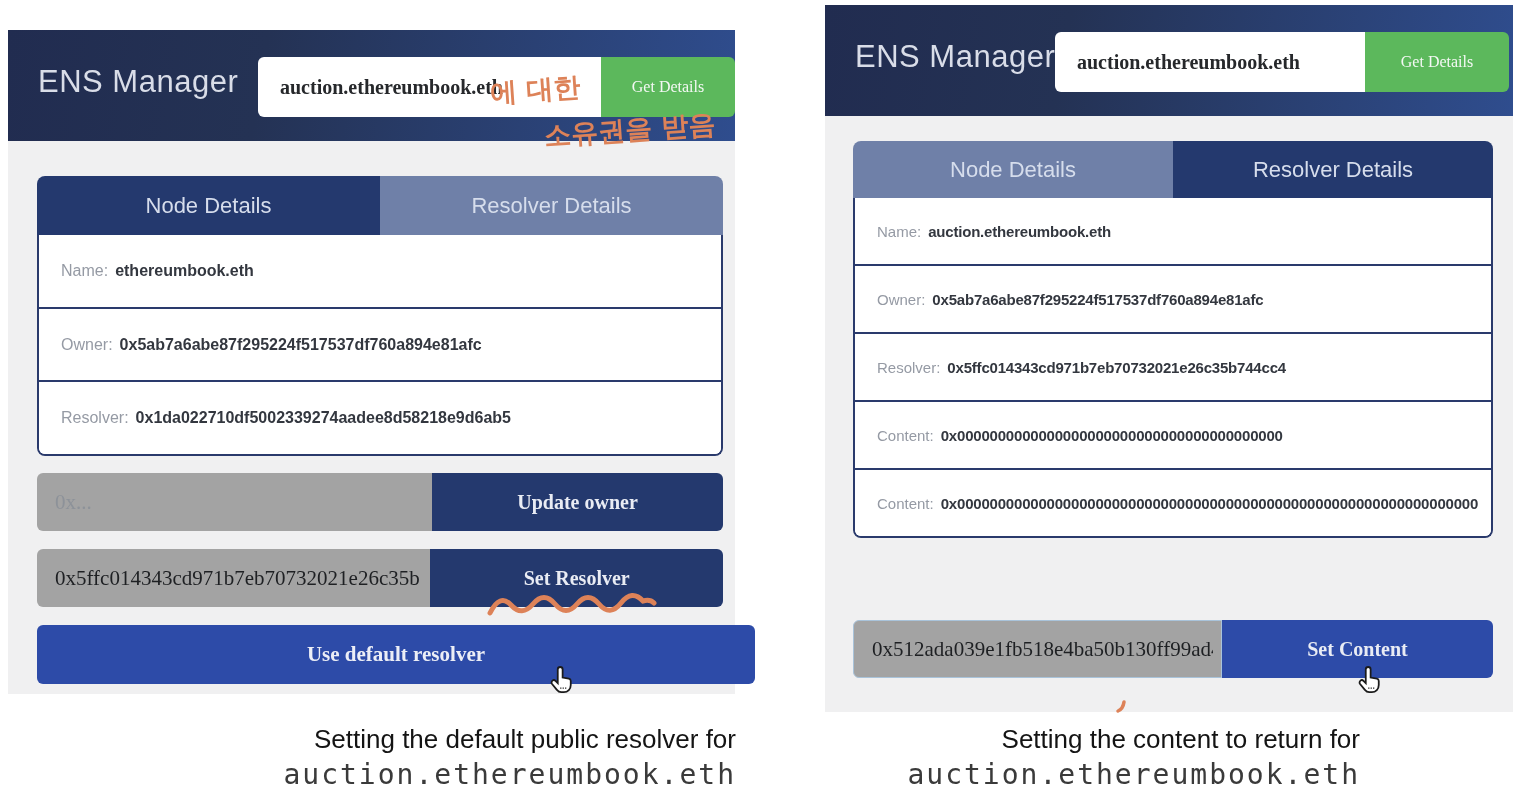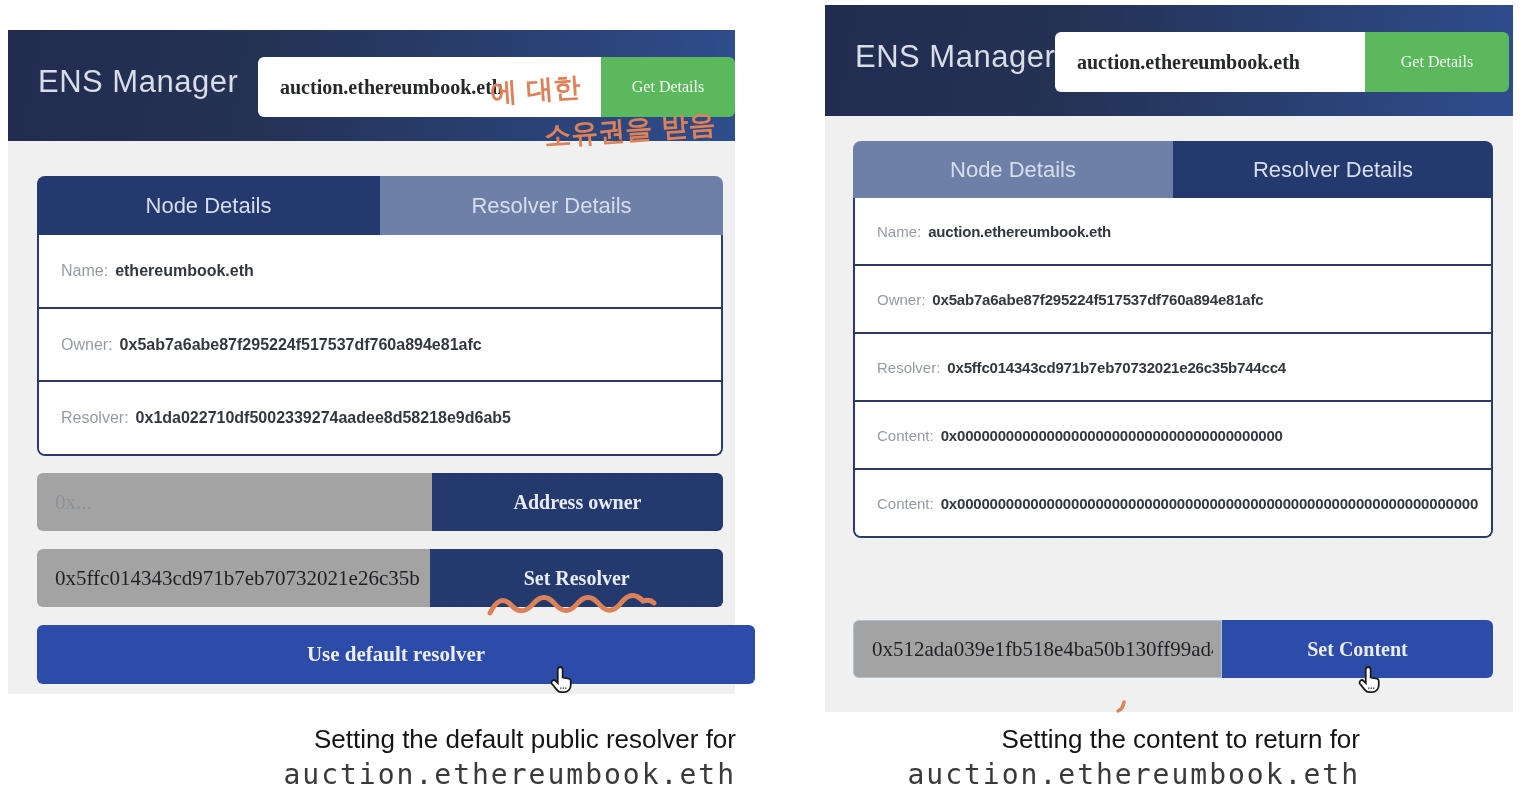--- a/index.html
+++ b/index.html
@@ -92,21 +92,21 @@
           <span class="fvalue">0x5ab7a6abe87f295224f517537df760a894e81afc</span>
         </div>
         <div class="field">
           <span class="flabel">Resolver:</span>
           <span class="fvalue">0x1da022710df5002339274aadee8d58218e9d6ab5</span>
         </div>
       </div>
 
       <div class="action-row" style="left:29px; top:332px; width:686px; height:58px;">
         <input class="row-input" style="width: 395px;" placeholder="0x...">
-        <button class="btn-navy" style="width:291px;">Address owner</button>
+        <button class="btn-navy" style="width:291px;">Update owner</button>
       </div>
 
       <div class="action-row" style="left:29px; top:408px; width:686px; height:58px;">
         <input class="row-input" style="width: 395px;" value="0x5ffc014343cd971b7eb70732021e26c35b">
         <button class="btn-navy" style="width:294px;font-family:Liberation Serif, serif;">Set Resolver</button>
       </div>
 
       <svg class="doodle" style="left:478px; top:448px;" width="176" height="30" viewBox="0 0 176 30">
         <path d="M4 24 Q14 4 25 16 T47 15 T69 15 T91 15 T113 15 T135 14 T157 12 Q164 10 168 14" fill="none" stroke="#dd8258" stroke-width="5" stroke-linecap="round"></path>
       </svg>

